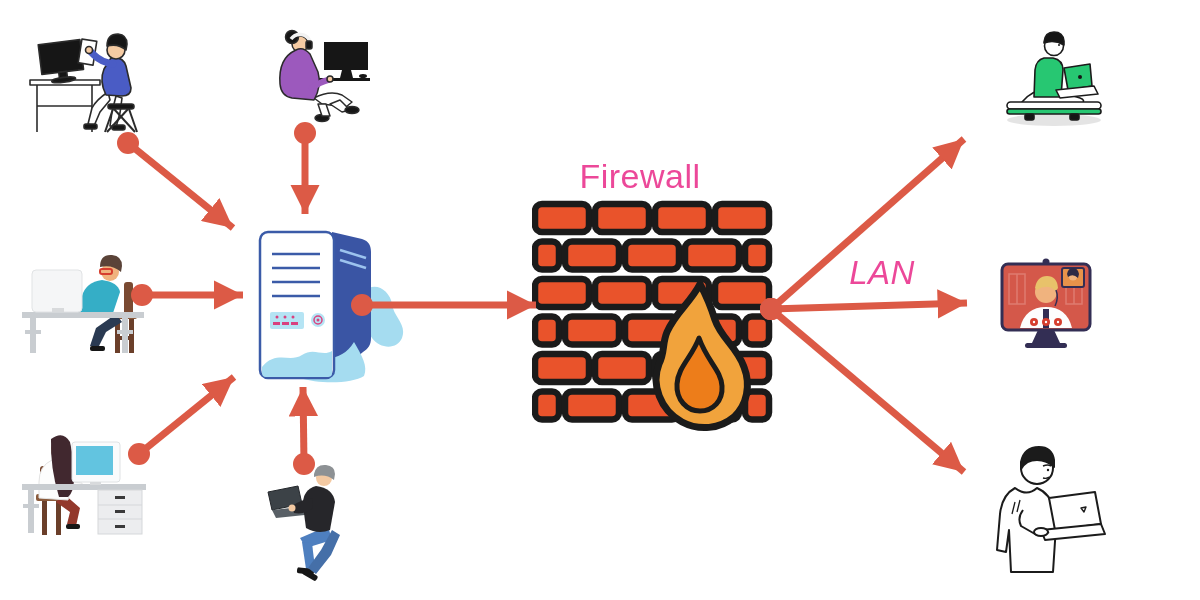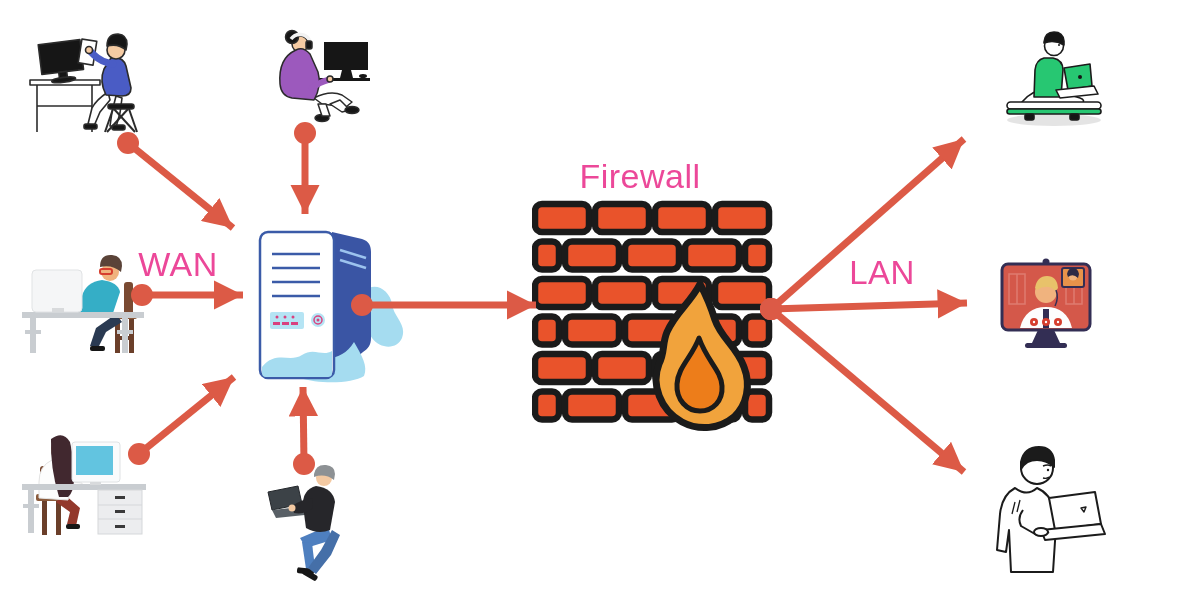--- a/index.html
+++ b/index.html
@@ -14,23 +14,22 @@
   .arrow-head{fill:var(--arrow,#DC5A46);}
   .brick{fill:var(--brick,#E9532B);stroke:var(--outline,#1B1B1B);stroke-width:6.5;}
   .flame-outer{fill:var(--flame-outer,#F1A33C);stroke:var(--outline,#1B1B1B);stroke-width:7;stroke-linejoin:round;}
   .flame-inner{fill:var(--flame-inner,#ED7D1A);stroke:var(--outline,#1B1B1B);stroke-width:5;stroke-linejoin:round;}
 </style>
 </head>
 <body>
 
 <div class="canvas">
 
-  <div class="label" style="left:128px;top:247px;width:100px;">WAN</div>
   <div class="label" style="left:540px;top:159px;width:200px;">Firewall</div>
-  <div class="label" style="left:832px;top:256px;width:100px;font-size:33px;">LAN</div>
+  <div class="label" style="left:832px;top:256px;width:100px;font-size:33px;font-style:italic;">LAN</div>
 
   <div class="node" style="left:28px;top:24px;">
     <svg width="120" height="112" viewBox="0 0 120 112">
       <g stroke="#2b2b2b" stroke-width="1.6" stroke-linejoin="round">
         <rect x="2" y="56" width="70" height="5" fill="#fff"></rect>
         <line x1="9" y1="61" x2="9" y2="108" fill="none"></line>
         <line x1="64" y1="61" x2="64" y2="108" fill="none"></line>
         <line x1="9" y1="82" x2="64" y2="82" fill="none"></line>
         <g transform="rotate(-7 33 34)">
           <rect x="12" y="18" width="42" height="30" fill="#161616"></rect>

